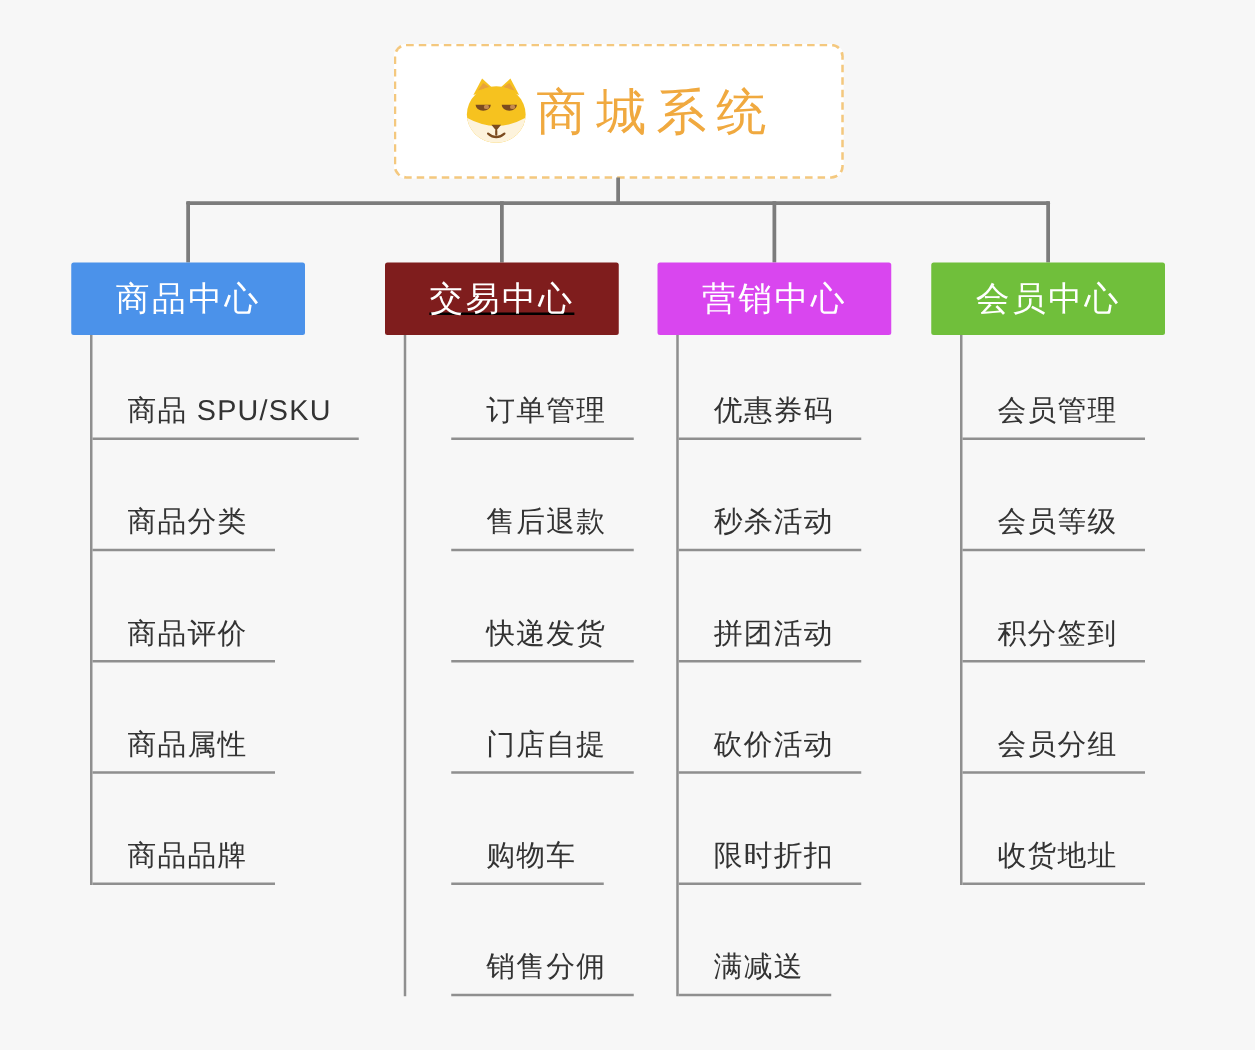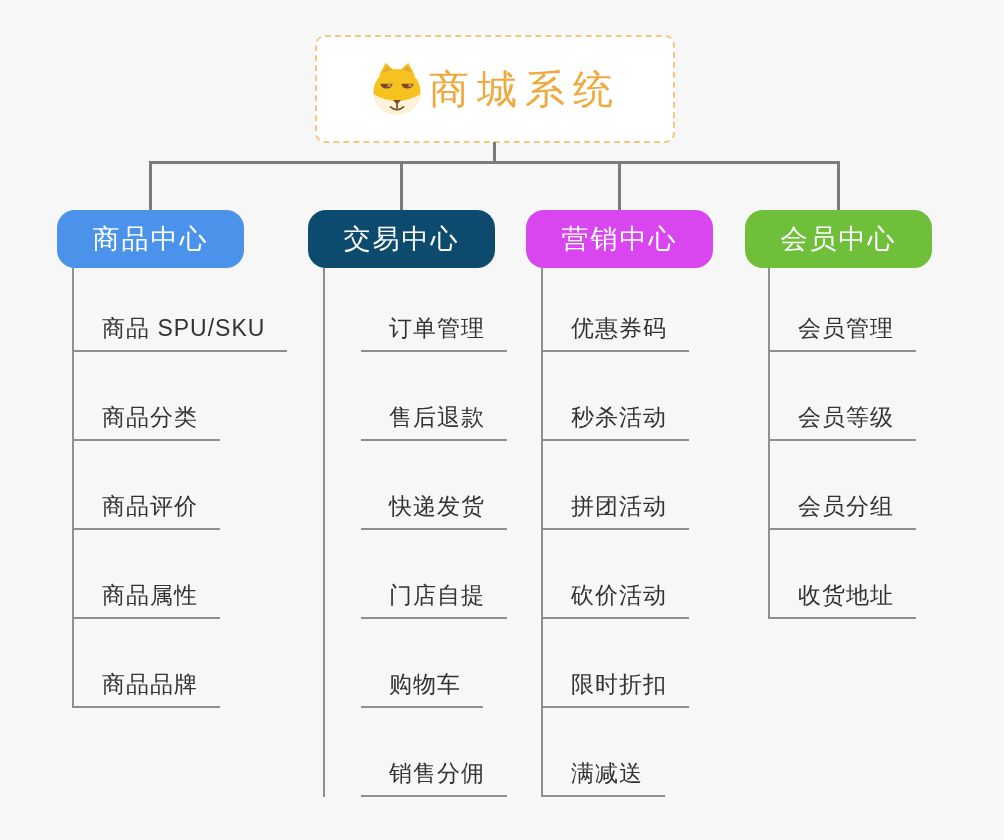--- a/index.html
+++ b/index.html
@@ -17,21 +17,21 @@
   .dog-icon { display:flex; align-items:center; }
 
   
   .connector { position:absolute; background:#7C7C7C; }
   #root-stem { left:493px; top:142px; width:3px; height:21px; }
   #h-line    { left:149px; top:161px; width:691px; height:3px; border-radius:2px; }
   .vdrop     { top:161px; width:3px; height:49px; }
 
   
   .branch-box {
-    position:absolute; top:210px; width:187px; height:58px; border-radius:18px;
+    position:absolute; top:210px; width:187px; height:58px; border-radius:2px;
     display:flex; align-items:center; justify-content:center;
   }
   .branch-label { color:#FFFFFF; font-size:27px; letter-spacing:2px; white-space:nowrap; }
 
   
   .item-list {
     position:absolute; top:268px; width:-moz-max-content; width:max-content;
     border-left:2px solid #8F8F8F;
   }
   .list-item {
@@ -80,21 +80,21 @@
         <span class="branch-label">商品中心</span>
       </div>
       <div class="item-list" style="left: 72px;">
         <div class="list-item">商品 SPU/SKU</div>
         <div class="list-item">商品分类</div>
         <div class="list-item">商品评价</div>
         <div class="list-item">商品属性</div>
         <div class="list-item">商品品牌</div>
       </div>
       <div class="connector vdrop" style="left: 400px;"></div>
-      <div class="branch-box" style="left: 308px; background: #0c4a6e;">
+      <div class="branch-box" style="left: 308px; background: #7f1d1d; text-decoration: underline;">
         <span class="branch-label">交易中心</span>
       </div>
       <div class="item-list" style="left: 323px; padding-left: 36px;">
         <div class="list-item">订单管理</div>
         <div class="list-item">售后退款</div>
         <div class="list-item">快递发货</div>
         <div class="list-item">门店自提</div>
         <div class="list-item">购物车</div>
         <div class="list-item">销售分佣</div>
       </div>
@@ -110,17 +110,18 @@
         <div class="list-item">限时折扣</div>
         <div class="list-item">满减送</div>
       </div>
       <div class="connector vdrop" style="left: 837px;"></div>
       <div class="branch-box" style="left: 745px; background: rgb(112, 191, 59);">
         <span class="branch-label">会员中心</span>
       </div>
       <div class="item-list" style="left: 768px;">
         <div class="list-item">会员管理</div>
         <div class="list-item">会员等级</div>
+        <div class="list-item">积分签到</div>
         <div class="list-item">会员分组</div>
         <div class="list-item">收货地址</div>
       </div>
     </div>
 </div>
 
 </body></html>

